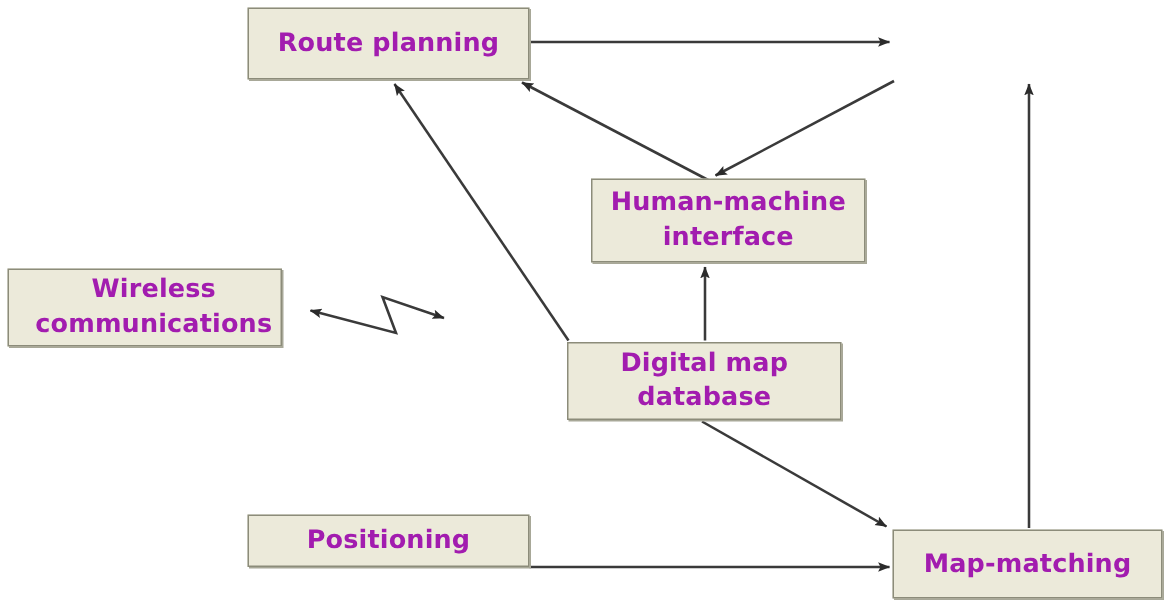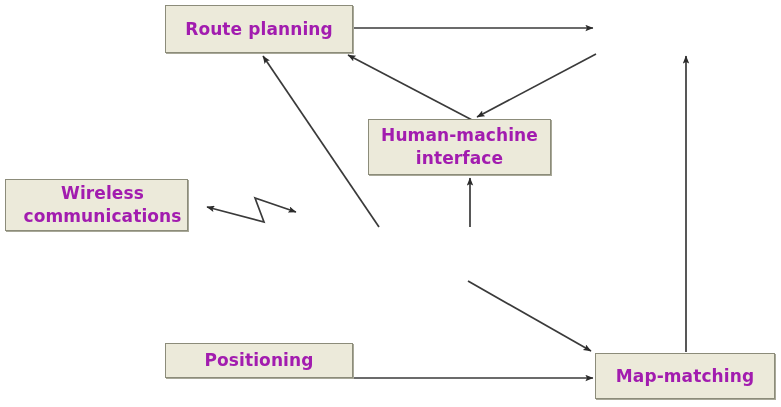--- a/index.html
+++ b/index.html
@@ -81,25 +81,29 @@
 
       <polyline points="207,207 264,222 255,198 296,212" marker-start="url(#arrowhead-rev)" marker-end="url(#arrowhead)"></polyline>
     </g>
   </svg>
 
   <div class="node" style="left:165px; top:5px; width:188px; height:48px;">
     <span class="node-label">Route planning</span>
   </div>
 
 
-  <div class="node" style="left:368px; top:119px; width:183px; height:56px;">
+  <div class="node" style="left:394px; top:119px; width:183px; height:56px;">
     <span class="node-label">Human-machine
 interface</span>
   </div>
 
+  <div class="node" style="left:378px; top:228px; width:183px; height:52px;">
+    <span class="node-label">Digital map
+database</span>
+  </div>
 
   <div class="node" style="left:5px; top:179px; width:183px; height:52px;padding-left:12px;">
     <span class="node-label">Wireless
 communications</span>
   </div>
 
   <div class="node" style="left:165px; top:343px; width:188px; height:35px;">
     <span class="node-label">Positioning</span>
   </div>
 

